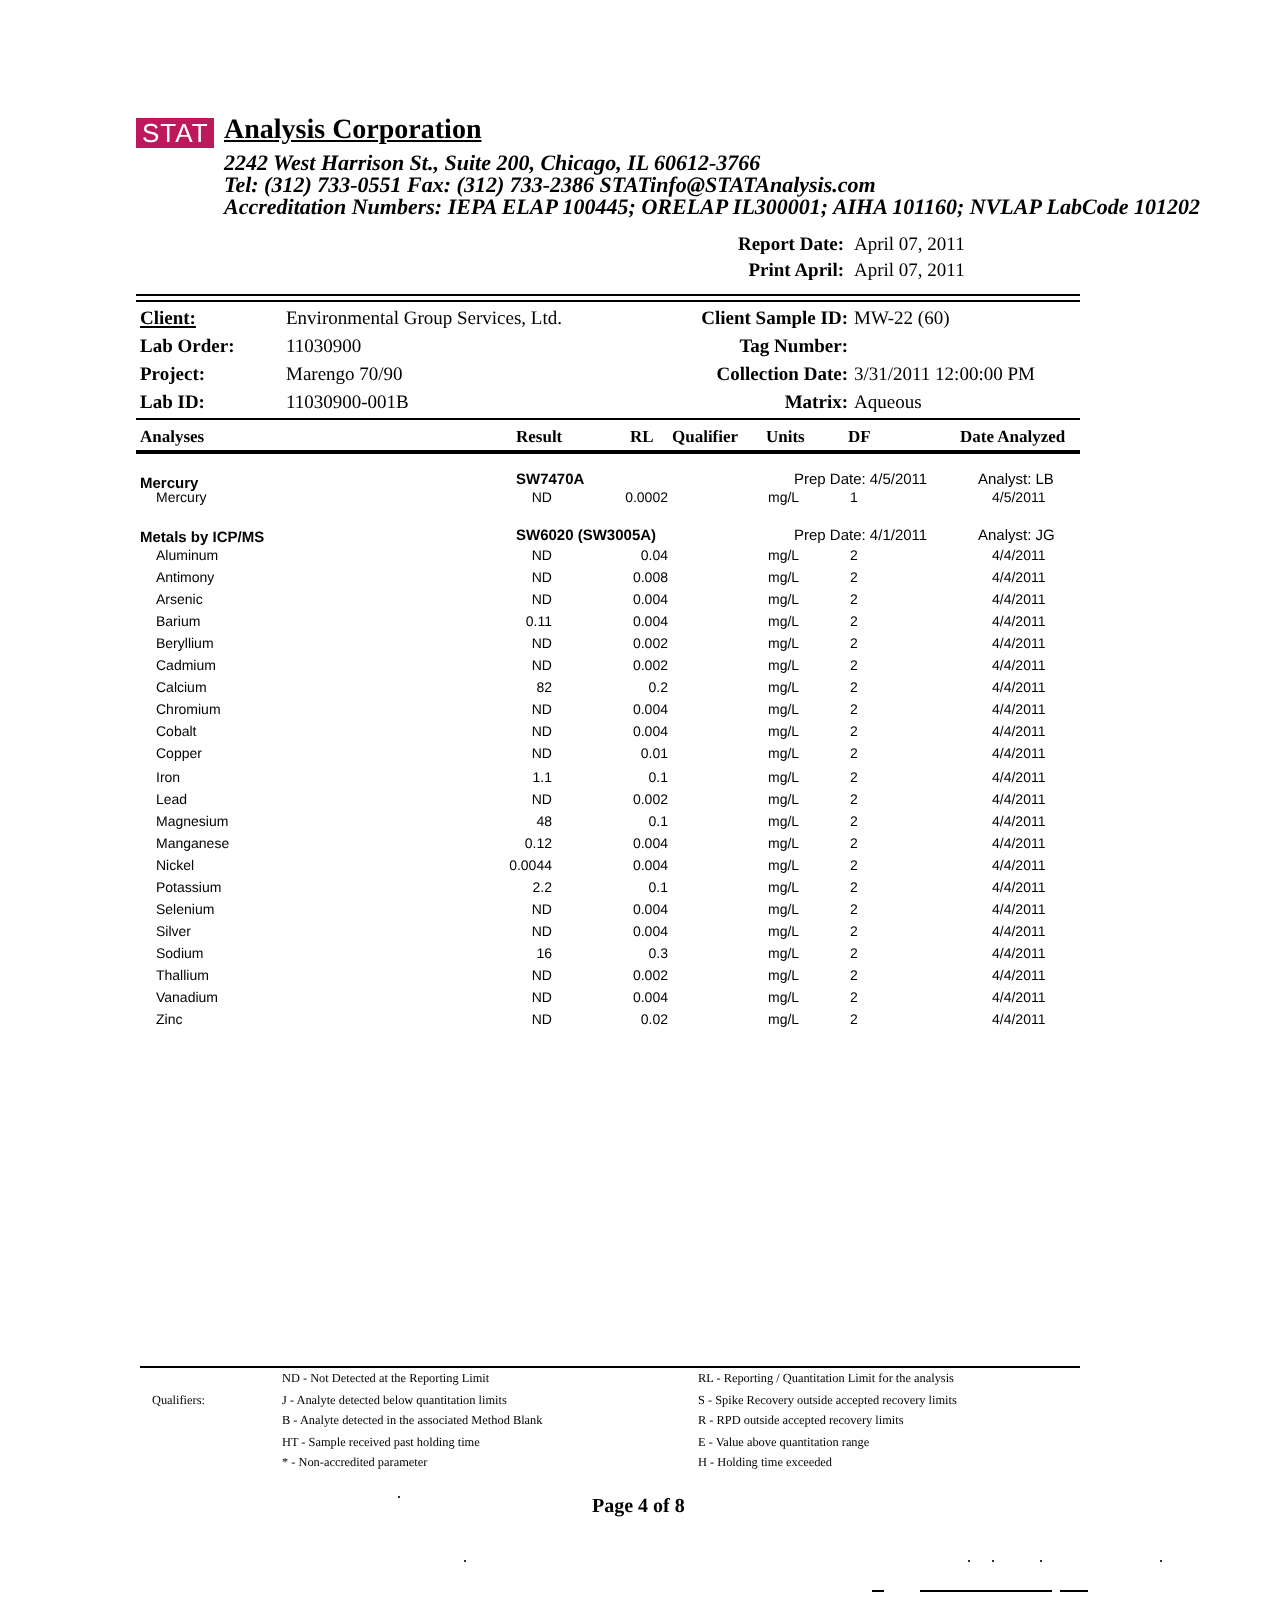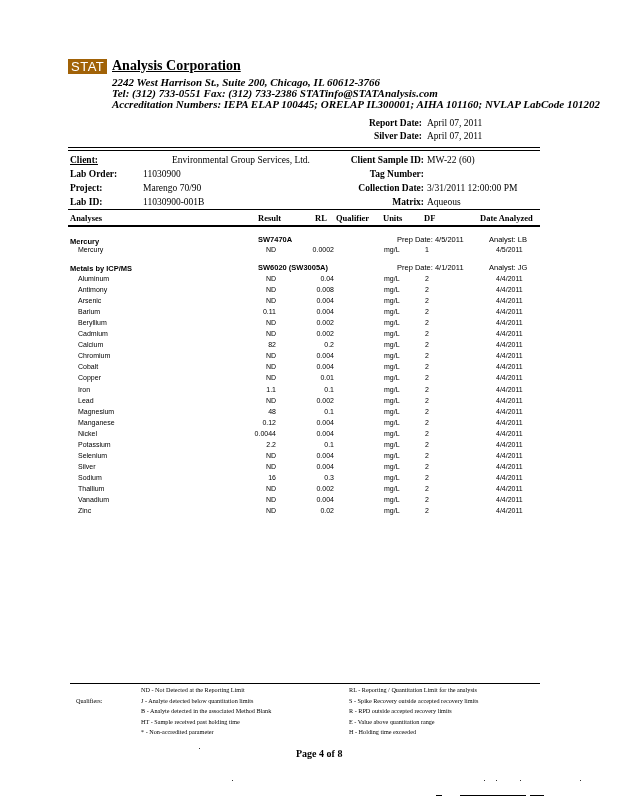--- a/index.html
+++ b/index.html
@@ -2,21 +2,21 @@
 <html><head>
 <meta charset="utf-8">
 <style>
   html, body { margin:0; padding:0; background:#ffffff; }
   body { width:642px; height:800px; position:relative; overflow:hidden; color:#000; }
   .serif { font-family: "Liberation Serif", "DejaVu Serif", serif; }
   .sans { font-family: "Liberation Sans", "DejaVu Sans", sans-serif; }
   .abs { position:absolute; white-space:nowrap; }
 
   
-  .logo { left:68px; top:59px; background:#a16207; color:#fff; font-size:13px; padding:0 3px; line-height:15px; letter-spacing:0.5px; }
+  .logo { left:68px; top:59px; background:#be185d; color:#fff; font-size:13px; padding:0 3px; line-height:15px; letter-spacing:0.5px; }
   .company { left:112px; top:58px; font-size:14px; font-weight:bold;text-decoration:underline; }
   .hdr-line { left:112px; font-size:11px; font-style:italic; font-weight:bold;text-align:right; }
 
   .date-label { font-size:9.5px; font-weight:bold; text-align:right; width:110px; }
   .date-val { font-size:9.5px; }
 
   .rule { position:absolute; left:68px; width:472px; background:#000; }
 
   
   .info-label { font-size:9.5px; font-weight:bold; }
@@ -45,28 +45,28 @@
 <body>
 
 <div class="abs sans logo">STAT</div>
 <div class="abs serif company">Analysis Corporation</div>
 <div class="abs serif hdr-line" style="top:76px;">2242 West Harrison St., Suite 200, Chicago, IL 60612-3766</div>
 <div class="abs serif hdr-line" style="top:87px;">Tel: (312) 733-0551  Fax: (312) 733-2386  STATinfo@STATAnalysis.com</div>
 <div class="abs serif hdr-line" style="top:98px;">Accreditation Numbers: IEPA ELAP 100445; ORELAP IL300001; AIHA 101160; NVLAP LabCode 101202</div>
 
 <div class="abs serif date-label" style="left:312px; top:118px;">Report Date:</div>
 <div class="abs serif date-val" style="left:427px; top:118px;">April 07, 2011</div>
-<div class="abs serif date-label" style="left:312px; top:131px;">Silver Date:</div>
+<div class="abs serif date-label" style="left:312px; top:131px;">Print April:</div>
 <div class="abs serif date-val" style="left:427px; top:131px;">April 07, 2011</div>
 
 <div class="rule" style="top:147px; height:1px;"></div>
 <div class="rule" style="top:150px; height:1px;"></div>
 
 <div class="abs serif info-label" style="left:70px; top:155px;text-decoration:underline;">Client:</div>
-<div class="abs serif info-val" style="left:143px; top:155px;margin-left:29px;">Environmental Group Services, Ltd.</div>
+<div class="abs serif info-val" style="left:143px; top:155px;">Environmental Group Services, Ltd.</div>
 <div class="abs serif info-label" style="left:70px; top:169px;">Lab Order:</div>
 <div class="abs serif info-val" style="left:143px; top:169px;">11030900</div>
 <div class="abs serif info-label" style="left:70px; top:183px;">Project:</div>
 <div class="abs serif info-val" style="left:143px; top:183px;">Marengo 70/90</div>
 <div class="abs serif info-label" style="left:70px; top:197px;">Lab ID:</div>
 <div class="abs serif info-val" style="left:143px; top:197px;">11030900-001B</div>
 
 <div class="abs serif info-rlabel" style="left:284px; top:155px;">Client Sample ID:</div>
 <div class="abs serif info-val" style="left:427px; top:155px;">MW-22 (60)</div>
 <div class="abs serif info-rlabel" style="left:284px; top:169px;">Tag Number:</div>

